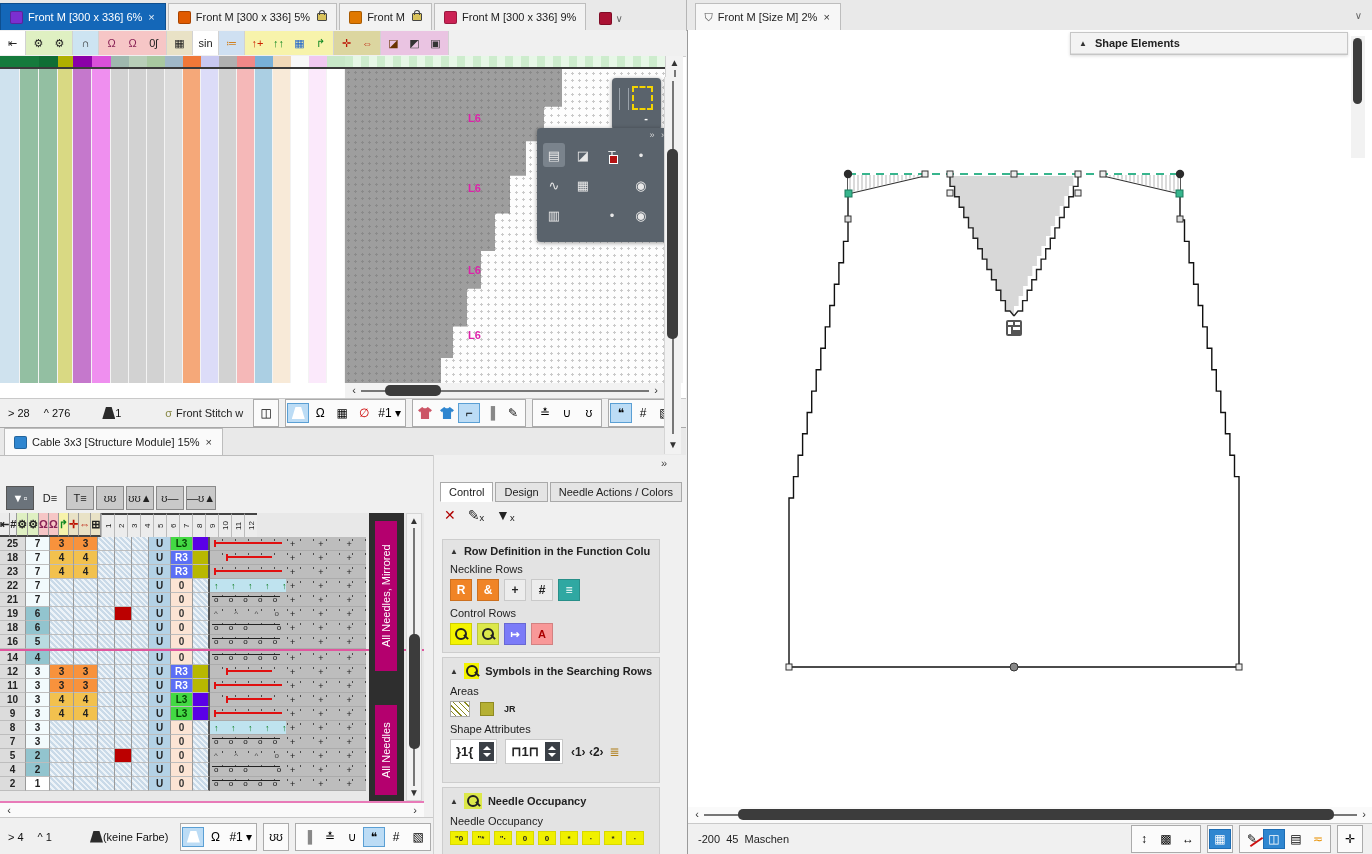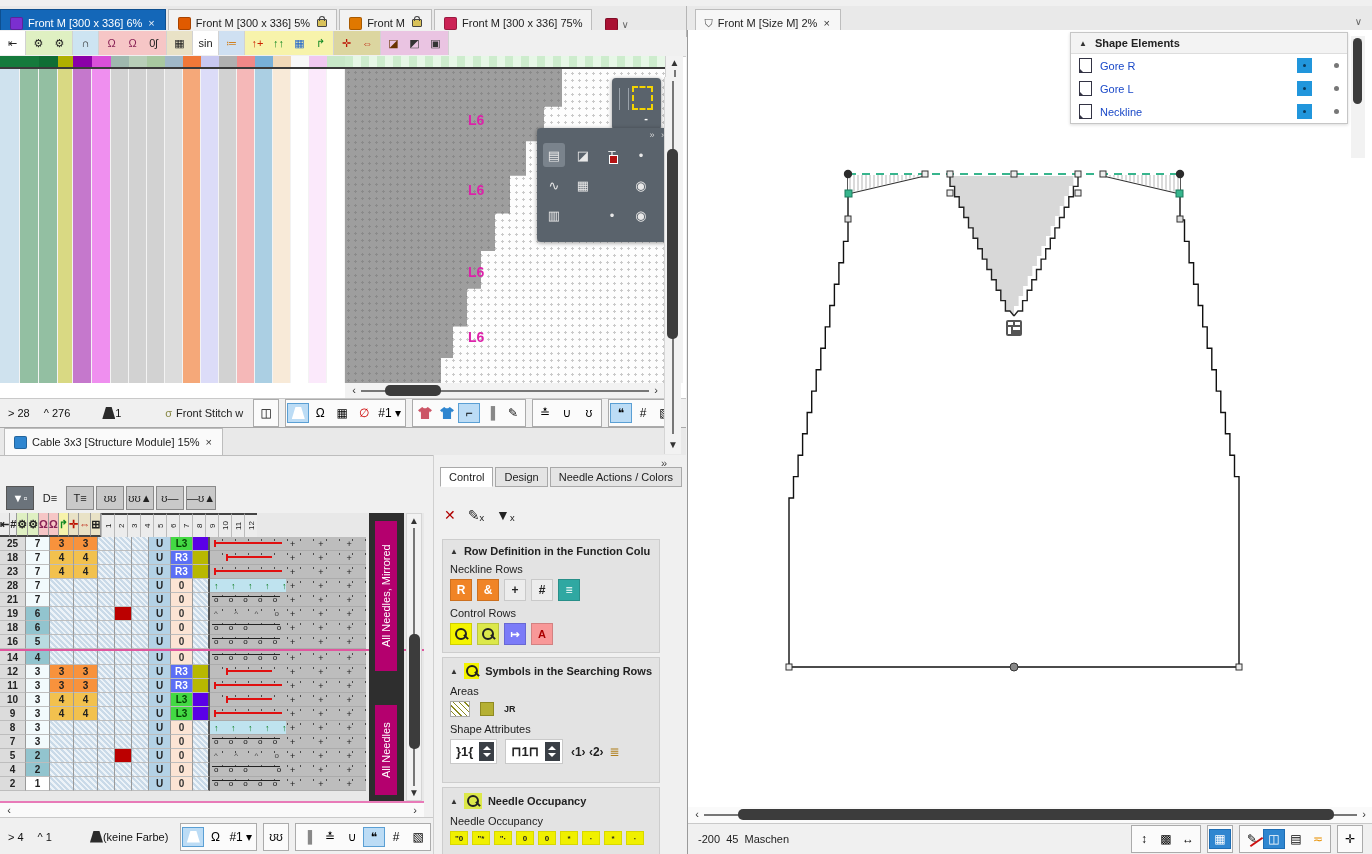--- a/index.html
+++ b/index.html
@@ -1,19 +1,19 @@
 <!DOCTYPE html>
 <html><head>
 <meta charset="utf-8">
 <style>
   html,body{margin:0;padding:0;background:#d4d4d4;font-family:"Liberation Sans",sans-serif;}
   #app{position:relative;width:1372px;height:854px;background:#f0f0f0;overflow:hidden;font-size:11px;color:#222;}
   .abs{position:absolute;}
   
-  #strip-top{left:0;top:6px;width:1372px;height:30px;background:#e9e9e9;border-bottom:1px solid #b5b5b5;display:flex;}
+  #strip-top{left:0;top:0;width:1372px;height:30px;background:#e9e9e9;border-bottom:1px solid #b5b5b5;display:flex;}
   .tabzone{display:flex;align-items:flex-end;height:30px;}
   #tabs-left{width:686px;border-right:1px solid #b5b5b5;}
   #tabs-right{width:686px;position:relative;}
   .tab{display:flex;align-items:center;gap:5px;height:26px;padding:0 9px;background:#f2f2f2;border:1px solid #bdbdbd;border-bottom:none;margin-right:2px;white-space:nowrap;cursor:pointer;}
   .tab.on{background:#1467b8;color:#fff;border-color:#0e4f8f;}
   .tabicon{width:13px;height:13px;border-radius:2px;display:inline-block;box-shadow:inset 0 0 0 1px rgba(0,0,0,.25);}
   .tabx{font-size:11px;opacity:.9;padding:0 1px;}
   .lock{width:8px;height:6px;border:1px solid #444;border-radius:1px;position:relative;display:inline-block;margin-left:2px;background:#d9c25a;}
   .lock::before{content:"";position:absolute;left:1px;top:-4px;width:4px;height:4px;border:1px solid #444;border-bottom:none;border-radius:3px 3px 0 0;}
   .minitab{display:flex;align-items:center;gap:3px;height:24px;padding:0 5px;margin-left:6px;}
@@ -40,21 +40,21 @@
   #tl-grid{left:0;top:26px;width:665px;height:327px;background:#fff;overflow:hidden;}
   #stripes{left:0;top:0;width:345px;height:327px;}
   #stripe-header{left:0;top:0;width:345px;height:11px;display:flex;}
   #stripe-header div{height:11px;}
   #stripe-cols{left:0;top:11px;width:345px;height:316px;display:flex;border-top:2px solid #3a3a3a;}
   .scol{height:100%;box-sizing:border-box;border-right:1px solid #f3f3f3;background-image:repeating-linear-gradient(to bottom,transparent 0 6px,rgba(110,110,110,.55) 6px 7px);}
   #knit{left:345px;top:0;width:320px;height:327px;background:#fdfdfd;background-image:radial-gradient(#c9c9c9 1px,transparent 1.2px);background-size:7px 7px;}
   #knit-header{left:0;top:0;width:320px;height:11px;background:repeating-linear-gradient(to right,#cdeccd 0 8px,#e7f7e7 8px 16px);border-bottom:2px solid #3a3a3a;}
   #knit-shape{left:0;top:13px;width:320px;height:314px;background:#9e9e9e;background-image:radial-gradient(#8a8a8a 1px,transparent 1.2px);background-size:7px 7px;
     clip-path:polygon(0 0,217px 0,217px 12%,199px 12%,199px 23%,181px 23%,181px 34%,165px 34%,165px 46%,150px 46%,150px 58%,136px 58%,136px 70%,122px 70%,122px 82%,108px 82%,108px 92%,96px 92%,96px 100%,0 100%);}
-  .l6{position:absolute;color:#dd22aa;font-size:14px;font-weight:bold;letter-spacing:0;}
+  .l6{position:absolute;color:#dd22aa;font-size:11px;font-weight:bold;letter-spacing:0;}
   
   .fwidget{background:#5a636c;border-radius:4px;box-shadow:0 1px 4px rgba(0,0,0,.4);color:#e8e8e8;}
   #mini1{left:612px;top:78px;width:49px;height:52px;}
   .mini-lines{position:absolute;left:7px;top:10px;width:8px;height:22px;border-left:1px solid #9aa2aa;border-right:1px solid #9aa2aa;}
   .mini-sel{position:absolute;right:8px;top:8px;width:17px;height:20px;border:2px dashed #f4d400;}
   .mini-minus{position:absolute;right:13px;bottom:6px;color:#fff;font-weight:bold;}
   #ftool{left:537px;top:128px;width:123px;height:110px;padding:2px 6px;}
   .ft-head{text-align:right;font-size:9px;color:#d8d8d8;letter-spacing:2px;}
   .ft-row{display:flex;align-items:center;gap:7px;height:30px;font-size:13px;}
   .ft-cell{width:22px;height:24px;display:flex;align-items:center;justify-content:center;border-radius:3px;}
@@ -114,21 +114,21 @@
   .sym.aS::before{left:16px;}
   .plus{width:78px;text-align:left;padding-left:4px;font-size:9px;letter-spacing:6px;color:#1a1a1a;white-space:pre;overflow:hidden;}
   #st-strip{left:369px;top:85px;width:35px;height:288px;background:#2e2e2e;}
   .vlabel{position:absolute;left:6px;width:22px;background:#b4006e;color:#fff;writing-mode:vertical-rl;transform:rotate(180deg);display:flex;align-items:center;justify-content:center;font-size:11px;padding:6px 0;box-sizing:border-box;}
   #st-vscroll{left:406px;top:85px;width:16px;height:288px;border:1px solid #d5d5d5;box-sizing:border-box;}
   #bl-hscroll{left:0;top:373px;width:424px;height:16px;background:#fafafa;border-top:2px solid #e87ab8;}
   #bl-status{left:0;top:389px;width:686px;height:38px;background:#f0f0f0;border-top:1px solid #c9c9c9;display:flex;align-items:center;padding:0 8px;box-sizing:border-box;}
   
   #ctrlpanel{left:433px;top:27px;width:253px;height:400px;background:#f0f0f0;border-left:1px solid #d0d0d0;}
   #cp-ovf{position:absolute;right:22px;top:2px;color:#444;font-size:11px;letter-spacing:-2px;cursor:pointer;}
-  .ctabs{position:absolute;left:6px;top:12px;display:flex;text-align:right;}
+  .ctabs{position:absolute;left:6px;top:27px;display:flex;text-align:right;}
   .ctab{padding:3px 8px;border:1px solid #a9a9a9;background:#e4e4e4;margin-right:2px;cursor:pointer;white-space:nowrap;}
   .ctab.on{background:#fff;border-bottom-color:#fff;font-weight:normal;}
   .cp-actions{position:absolute;left:10px;top:52px;display:flex;gap:12px;align-items:center;}
   .cp-act{font-size:14px;cursor:pointer;}
   .sect{position:absolute;left:8px;width:218px;background:#e3e3e3;border:1px solid #cdcdcd;padding:5px 7px;box-sizing:border-box;overflow:hidden;}
   .sect-title{display:flex;align-items:center;gap:6px;font-size:11px;margin-bottom:6px;white-space:nowrap;overflow:hidden;}
   .tri{font-size:8px;color:#333;}
   .sect-sub{margin:6px 0 4px;}
   .sqbtn{display:inline-flex;align-items:center;justify-content:center;width:20px;height:20px;margin-right:5px;font-weight:bold;font-size:12px;border:1px solid rgba(0,0,0,.15);cursor:pointer;}
   .i-mag{position:relative;width:14px;height:14px;display:inline-block;}
@@ -184,21 +184,21 @@
             <span class="lock"></span>
           </div>
           <div class="tab">
             <span class="tabicon" style="background: rgb(224, 120, 0);"></span>
             <span>Front M</span>
 
             <span class="lock"></span>
           </div>
           <div class="tab">
             <span class="tabicon" style="background: rgb(204, 34, 85);"></span>
-            <span>Front M [300 x 336] 75%</span>
+            <span>Front M [300 x 336] 9%</span>
 
           </div>
         </div>
       <div class="minitab">
         <span class="tabicon" style="background:#aa1133;"></span>
         <span class="chev">∨</span>
       </div>
     </div>
     <div class="tabzone" id="tabs-right">
       <div class="tab" style="margin-left:8px;background:#f7f7f7;">
@@ -613,21 +613,21 @@
             <div class="cell c-m chk"></div>
             <div class="cell c-u">U</div>
             <div class="cell c-act" style="background: rgb(91, 111, 245); color: rgb(255, 255, 255);">R3</div>
             <div class="cell c-ext chk" style="background: rgb(184, 184, 0);"></div>
             <div class="pat">
               <span class="sym aF"></span>
               <span class="plus">+  +  +  +  +  +</span>
             </div>
           </div>
           <div class="trow">
-            <div class="cell c-num">28</div>
+            <div class="cell c-num">22</div>
             <div class="cell c-grp" style="background: rgb(242, 250, 252);">7</div>
             <div class="cell c-v chk"></div>
             <div class="cell c-v chk"></div>
             <div class="cell c-m chk"></div>
             <div class="cell c-m chk"></div>
             <div class="cell c-m chk"></div>
             <div class="cell c-u">U</div>
             <div class="cell c-act" style="background: rgb(252, 228, 212); color: rgb(51, 51, 51);">0</div>
             <div class="cell c-ext chk"></div>
             <div class="pat">
@@ -1091,41 +1091,20 @@
         <rect x="2" y="7" width="3" height="7" fill="#fff"></rect>
           <rect x="7" y="7" width="7" height="3" fill="#fff"></rect>
       </g>
     </svg>
 
     <div class="abs" id="se-panel">
       <div class="se-head">
         <span class="tri">▲</span>
         <b>Shape Elements</b>
       </div>
-      <div>
-
-      <div class="se-item">
-            <span class="i-page"></span>
-            <span class="se-label">Gore R</span>
-            <span class="sq-blue"></span>
-            <span class="graydot"></span>
-          </div>
-          <div class="se-item">
-            <span class="i-page"></span>
-            <span class="se-label">Gore L</span>
-            <span class="sq-blue"></span>
-            <span class="graydot"></span>
-          </div>
-          <div class="se-item">
-            <span class="i-page"></span>
-            <span class="se-label">Neckline</span>
-            <span class="sq-blue"></span>
-            <span class="graydot"></span>
-          </div>
-        </div>
     </div>
     <div class="abs sb" id="se-vscroll">
       <div class="sb-thumb-v" style="top:2px;height:66px;left:2px;width:9px;"></div>
     </div>
 
     <div class="abs sb" id="r-hscroll">
       <span class="sb-arr-h" style="left:2px;">‹</span>
       <div class="sb-line-h"></div>
       <div class="sb-thumb-h" style="left:50px;width:596px;"></div>
       <span class="sb-arr-h" style="right:2px;">›</span>

